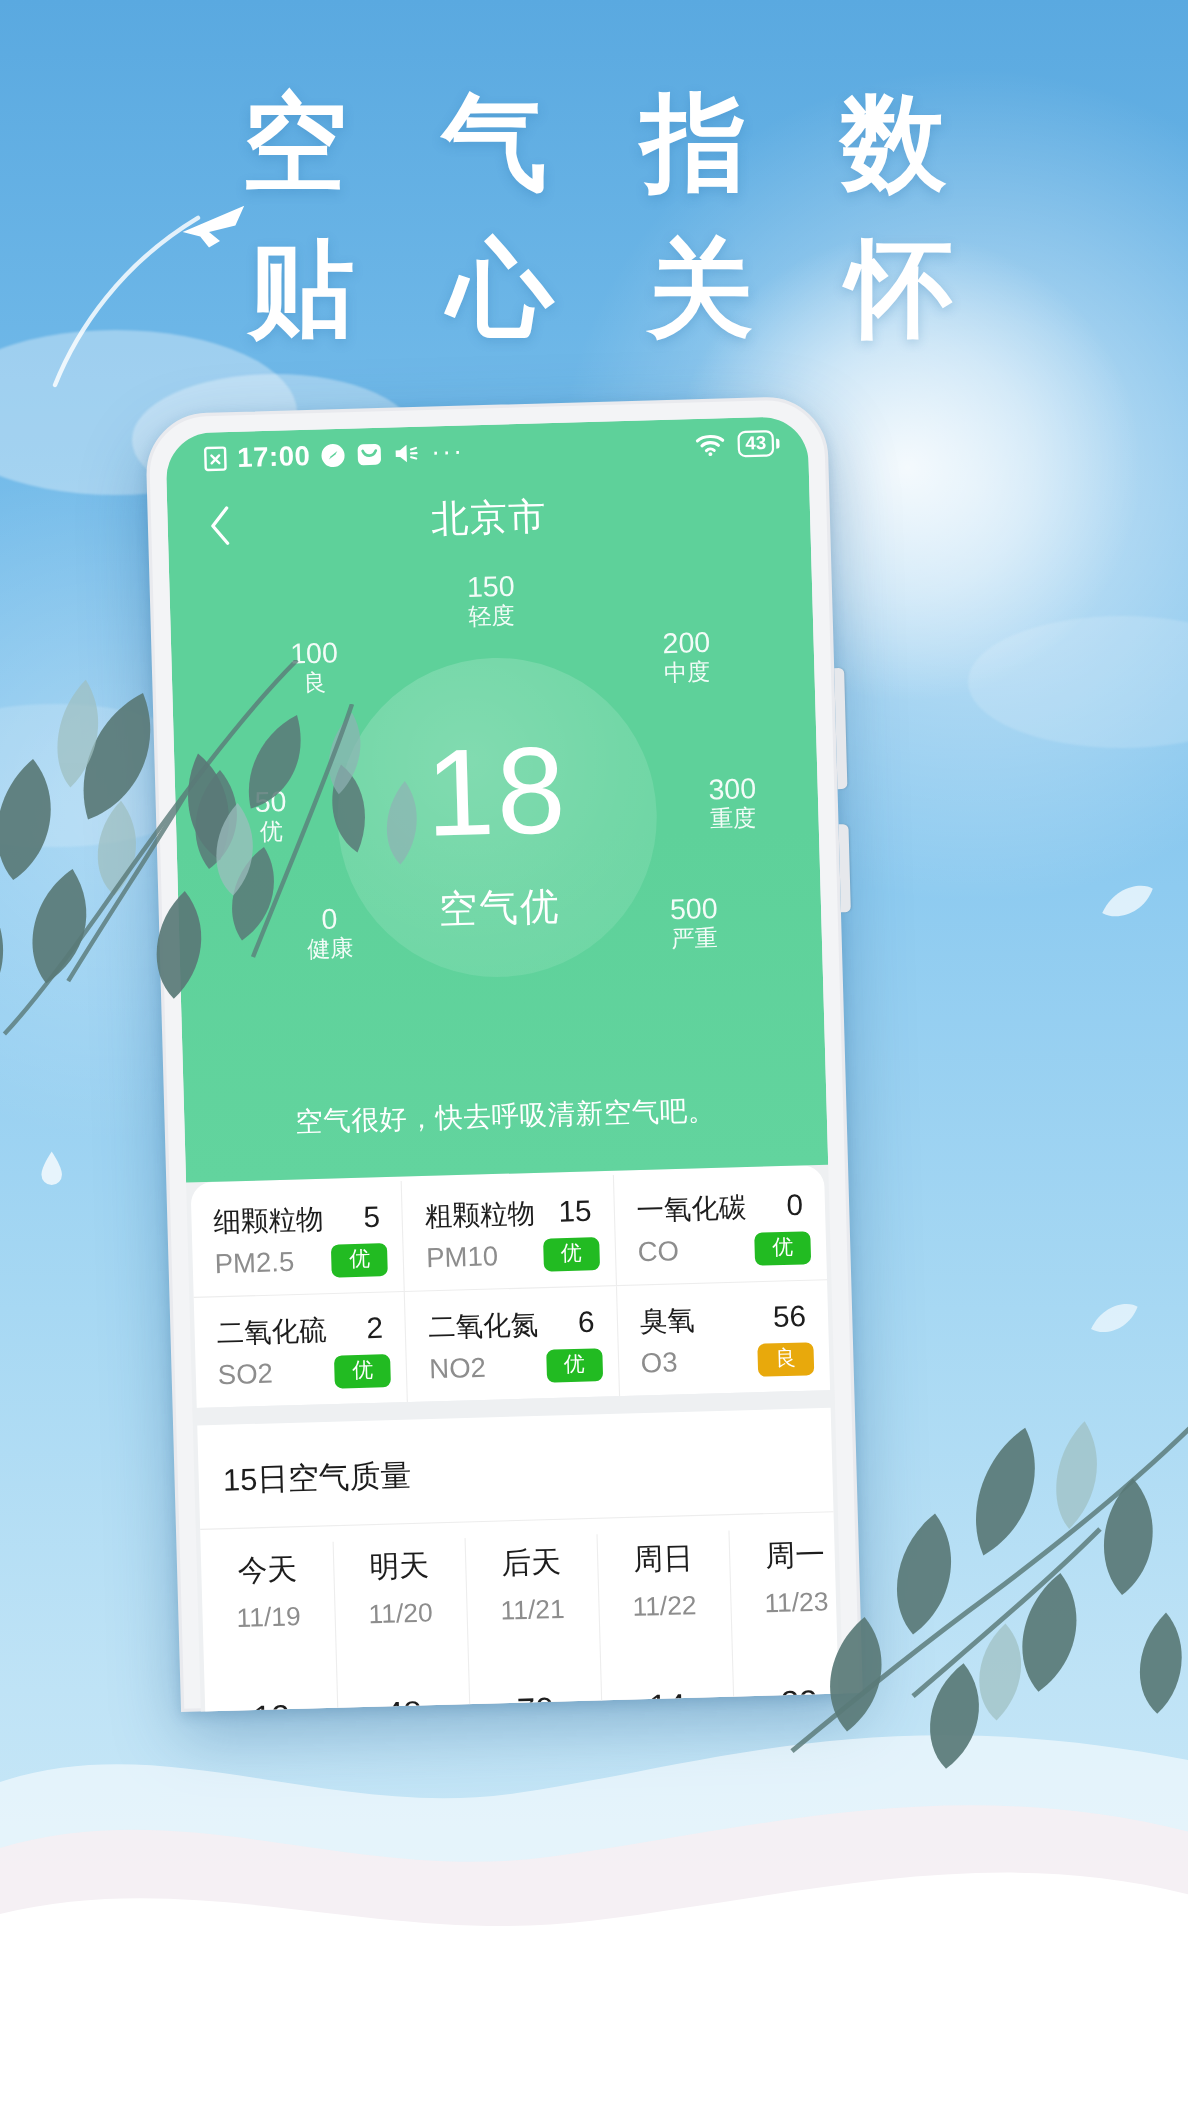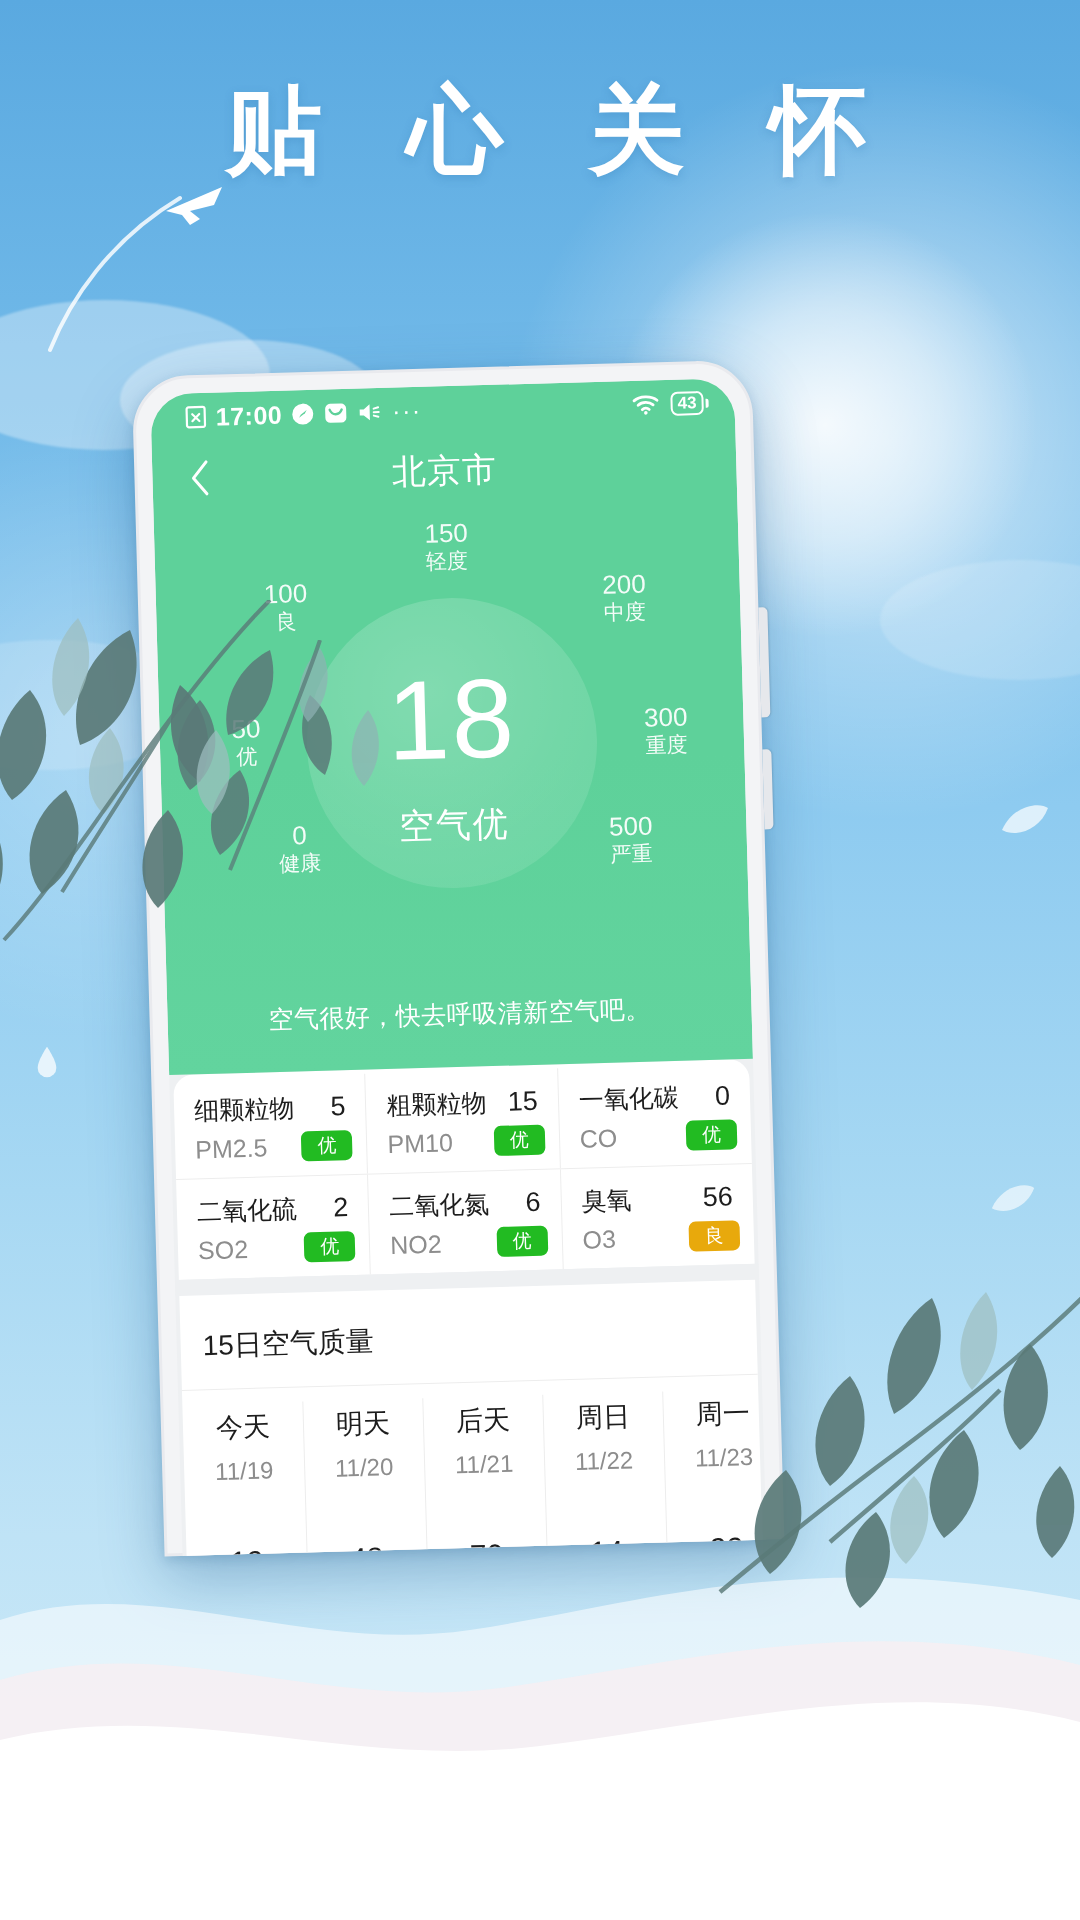--- a/index.html
+++ b/index.html
@@ -21,21 +21,21 @@
     background:radial-gradient(circle,rgba(255,255,255,.85) 0%,rgba(255,255,255,.45) 38%,rgba(255,255,255,0) 70%);}
 
   
   .headline{position:absolute;left:0;right:0;top:72px;text-align:center;z-index:6;}
   .headline .line{
     color:#ffffff;font-weight:700;letter-spacing:26px;
     font-size:96px;line-height:116px;text-indent:26px;
     text-shadow:0 3px 10px rgba(40,110,170,.25);
     font-family:"DejaVu Sans","Liberation Sans",sans-serif;
   }
-  .headline .line2{padding-left:12px;}
+  .headline .line2{margin-top:16px;padding-left:12px;}
 
   
   #plane{position:absolute;left:160px;top:175px;z-index:7;}
   #trail{position:absolute;left:40px;top:180px;z-index:6;}
 
   .droplet{position:absolute;z-index:6;}
 
   
   #phone{
     position:absolute;left:148px;top:368px;width:620px;height:1180px;z-index:10;
@@ -148,20 +148,21 @@
   <path d="M13 2 C13 2 24 18 24 27 A11 11 0 0 1 2 27 C2 18 13 2 13 2 Z" fill="rgba(255,255,255,.75)"></path>
 </svg>
 <svg class="petal" style="left:1000px;top:800px;" width="50" height="40" viewBox="0 0 50 40">
   <path d="M2 30 C14 4 40 2 48 8 C40 30 16 38 2 30 Z" fill="rgba(255,255,255,.7)"></path>
 </svg>
 <svg class="petal" style="left:990px;top:1180px;" width="46" height="38" viewBox="0 0 50 40">
   <path d="M2 30 C14 4 40 2 48 8 C40 30 16 38 2 30 Z" fill="rgba(255,255,255,.62)"></path>
 </svg>
 
 <div class="headline">
+  <div class="line line1">空 气 指 数</div>
   <div class="line line2">贴 心 关 怀</div>
 </div>
 
 <div id="phone">
   <div id="phone-body"></div>
   <div class="side-btn" style="top:248px;height:110px;"></div>
   <div class="side-btn" style="top:390px;height:80px;"></div>
 
   <div id="screen">
 

